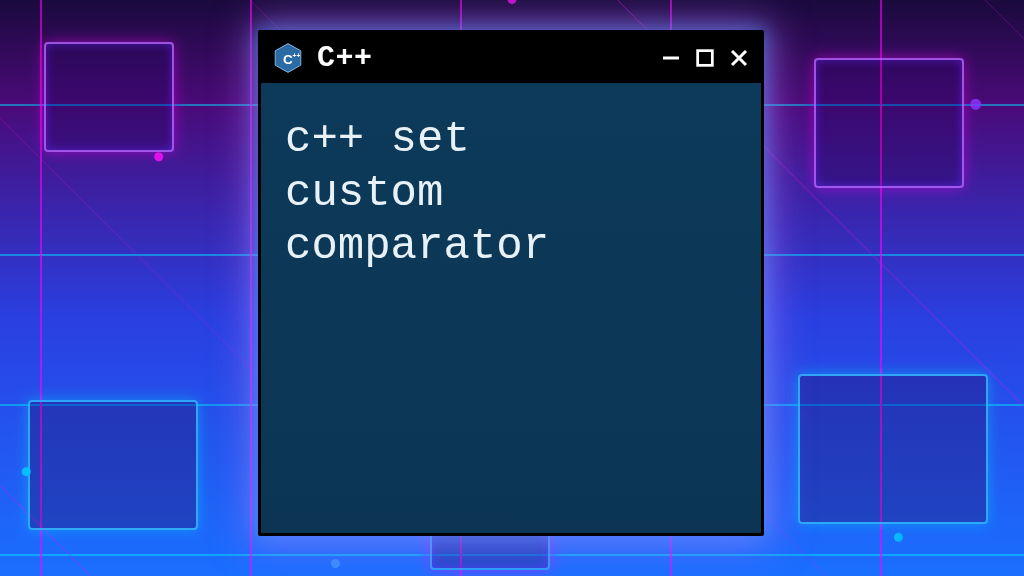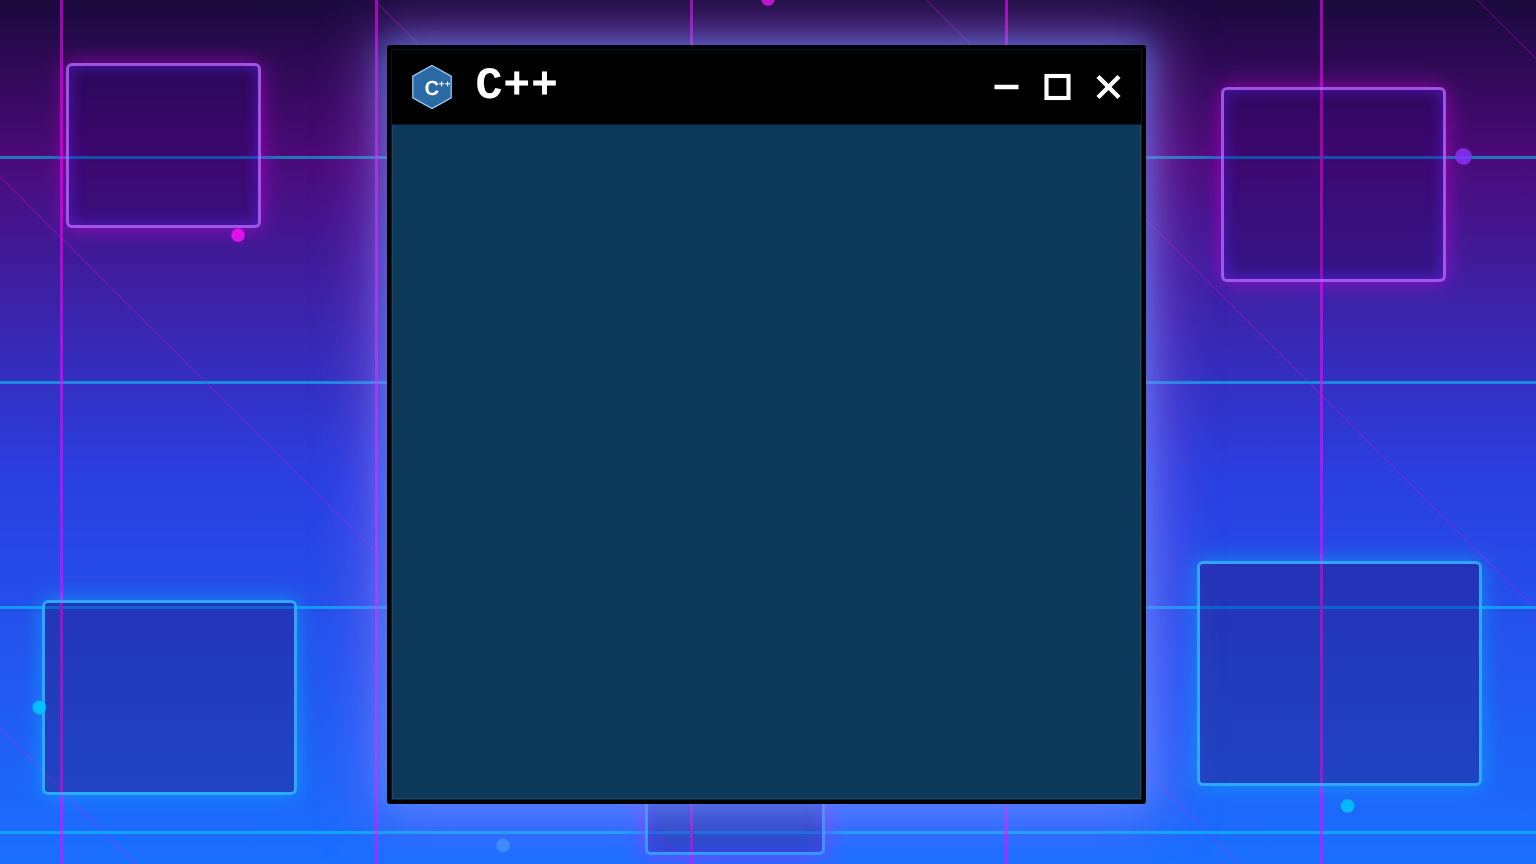--- a/index.html
+++ b/index.html
@@ -156,14 +156,19 @@
       </div>
       <div class="winbtn">
         <svg viewBox="0 0 24 24" width="24" height="24">
           <line x1="5" y1="5" x2="19" y2="19" stroke="#fff" stroke-width="3"></line>
           <line x1="19" y1="5" x2="5" y2="19" stroke="#fff" stroke-width="3"></line>
         </svg>
       </div>
     </div>
   </div>
 
+  <div class="client">
+    <div class="body-text">c++ set
+custom
+comparator</div>
+  </div>
 
 </div>
 
 </body></html>

